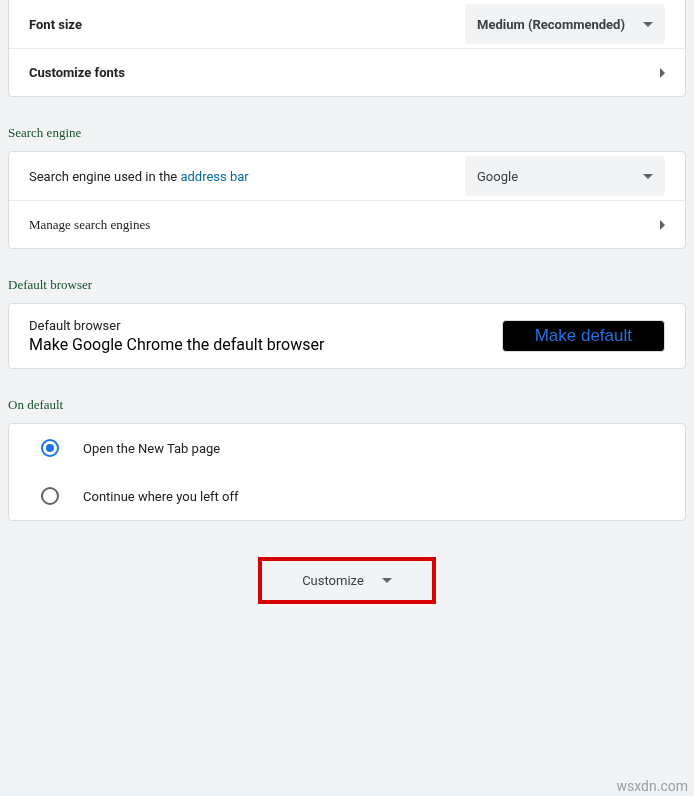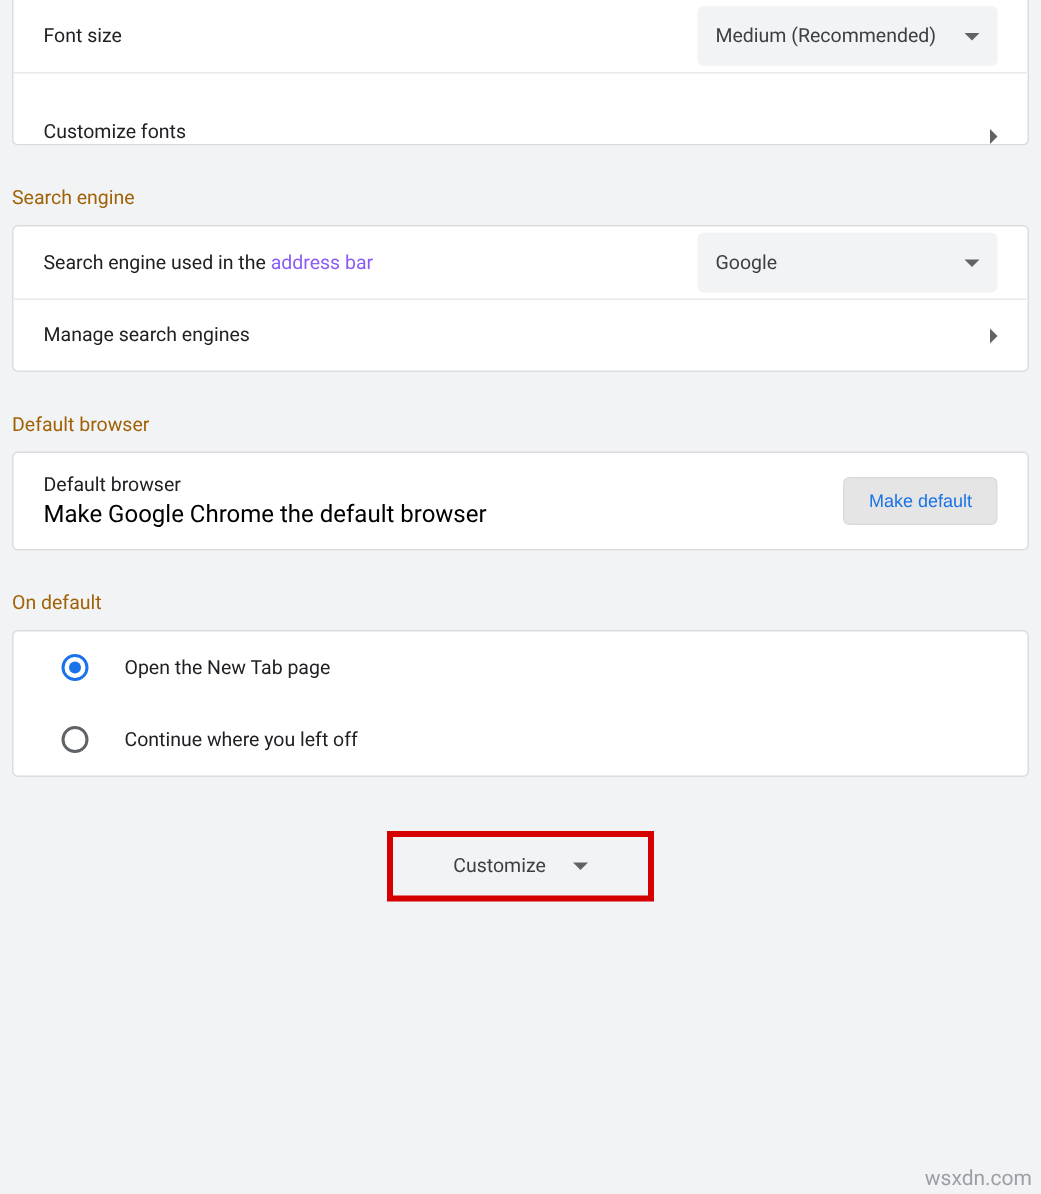--- a/index.html
+++ b/index.html
@@ -24,21 +24,21 @@
       padding: 0 20px;
       border-top: 1px solid #e8eaed;
     }
     .row:first-child { border-top: none; }
     .row-label { flex: 1; }
     .row-sub {
       color: #000000;
       font-size: 16px;
       margin-top: 2px;
     }
-    .link { color: #8b5cf6; }
+    .link { color: #0369a1; }
     .select-pill {
       background: #f1f3f4;
       border-radius: 4px;
       height: 40px;
       min-width: 200px;
       padding: 0 12px;
       display: flex;
       align-items: center;
       justify-content: space-between;
       color: #3c4043;
@@ -51,32 +51,33 @@
       border-right: 5px solid transparent;
       border-top: 5px solid #5f6368;
     }
     .arrow-right {
       width: 0; height: 0;
       border-top: 5px solid transparent;
       border-bottom: 5px solid transparent;
       border-left: 5px solid #5f6368;
     }
     .section-title {
-      color: #a16207;
+      color: #14532d;
       font-size: 13px;
       margin: 28px 0 10px 8px;
+      font-family: Liberation Serif, serif;
     }
     .btn-outline {
       border: 1px solid #dadce0;
-      background: #e5e5e5;
+      background: #000000;
       color: #1a73e8;
       border-radius: 4px;
       height: 32px;
-      padding: 0 16px;
-      font-size: 12px;
+      padding: 0 32px;
+      font-size: 17px;
       cursor: pointer;
     }
     .radio-row {
       display: flex;
       align-items: center;
       height: 48px;
       padding: 0 32px;
     }
     .radio {
       width: 18px; height: 18px;
@@ -114,46 +115,46 @@
       position: absolute;
       right: 6px;
       top: 778px;
       font-size: 14px;
       color: #9aa0a6;
     }
   </style>
 </head>
 <body>
 
-<div class="card" style="border-top:none;border-top-left-radius:0;border-top-right-radius:0;">
+<div class="card" style="border-top:none;border-top-left-radius:0;border-top-right-radius:0;font-weight:bold;">
   <div class="row">
     <div class="row-label">Font size</div>
     <div class="select-pill">
       <span>Medium (Recommended)</span>
       <span class="caret"></span>
     </div>
   </div>
-  <div class="row" style="cursor:pointer;align-items:flex-end;">
+  <div class="row" style="cursor:pointer;">
     <div class="row-label">Customize fonts</div>
     <span class="arrow-right"></span>
   </div>
 </div>
 
 <div class="section-title">Search engine</div>
 <div class="card">
   <div class="row">
     <div class="row-label">
       <span>Search engine used in the </span><span class="link">address bar</span>
     </div>
     <div class="select-pill">
       <span>Google</span>
       <span class="caret"></span>
     </div>
   </div>
-  <div class="row" style="cursor:pointer;">
+  <div class="row" style="cursor:pointer;font-family:Liberation Serif, serif;">
     <div class="row-label">Manage search engines</div>
     <span class="arrow-right"></span>
   </div>
 </div>
 
 <div class="section-title">Default browser</div>
 <div class="card">
   <div class="row" style="min-height:64px;">
     <div class="row-label">
       <div>Default browser</div>

